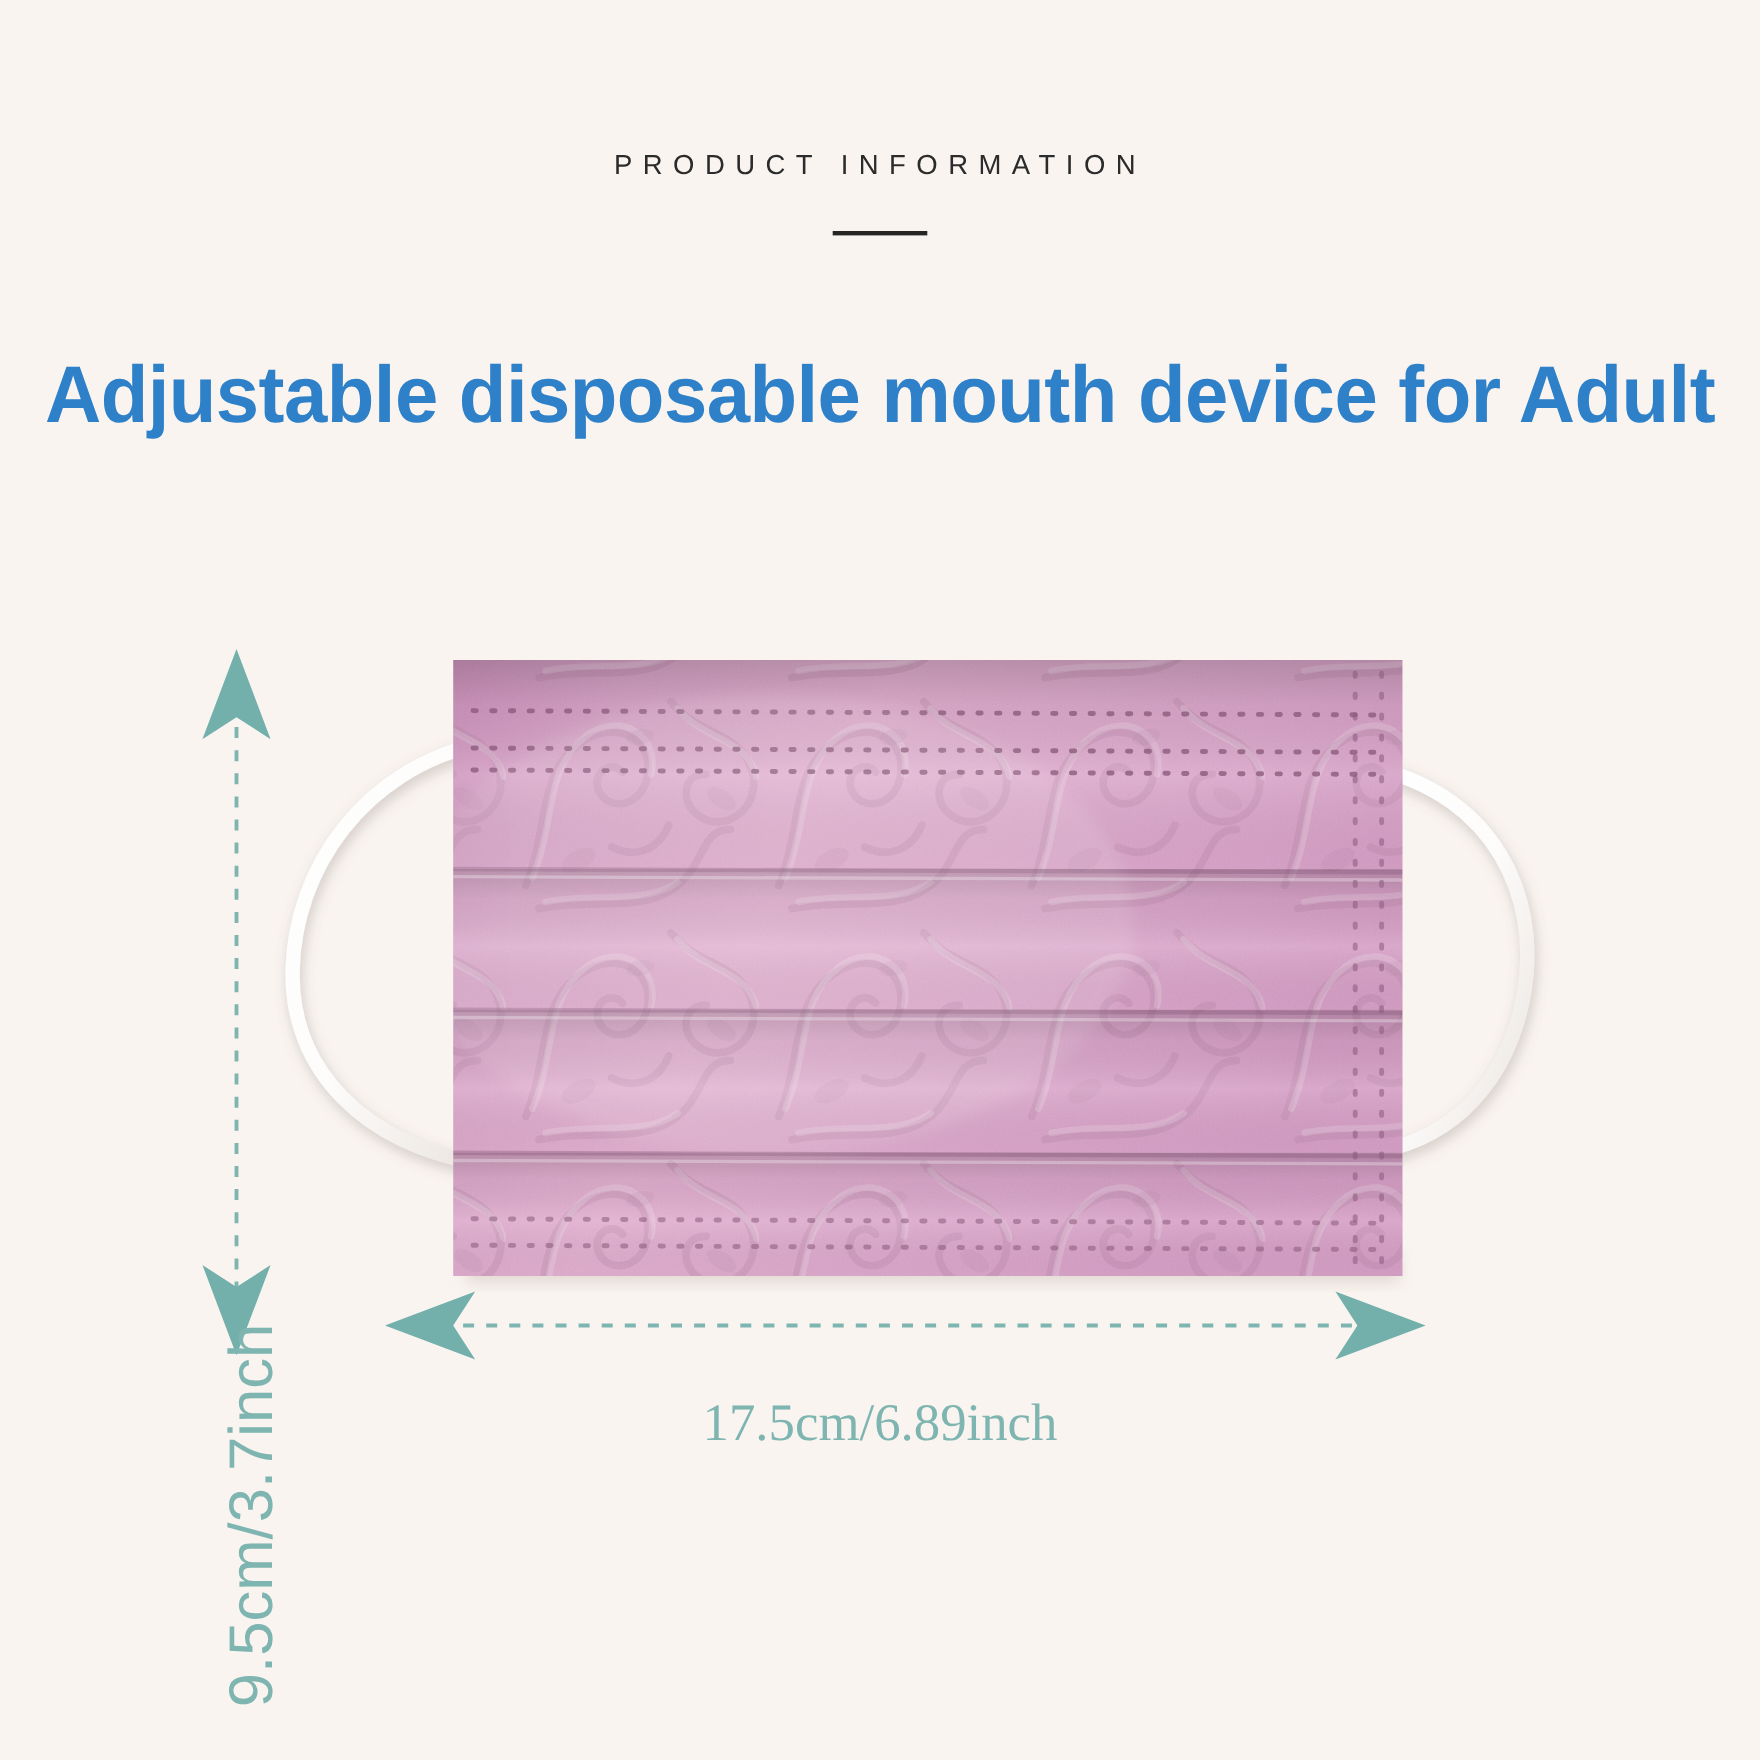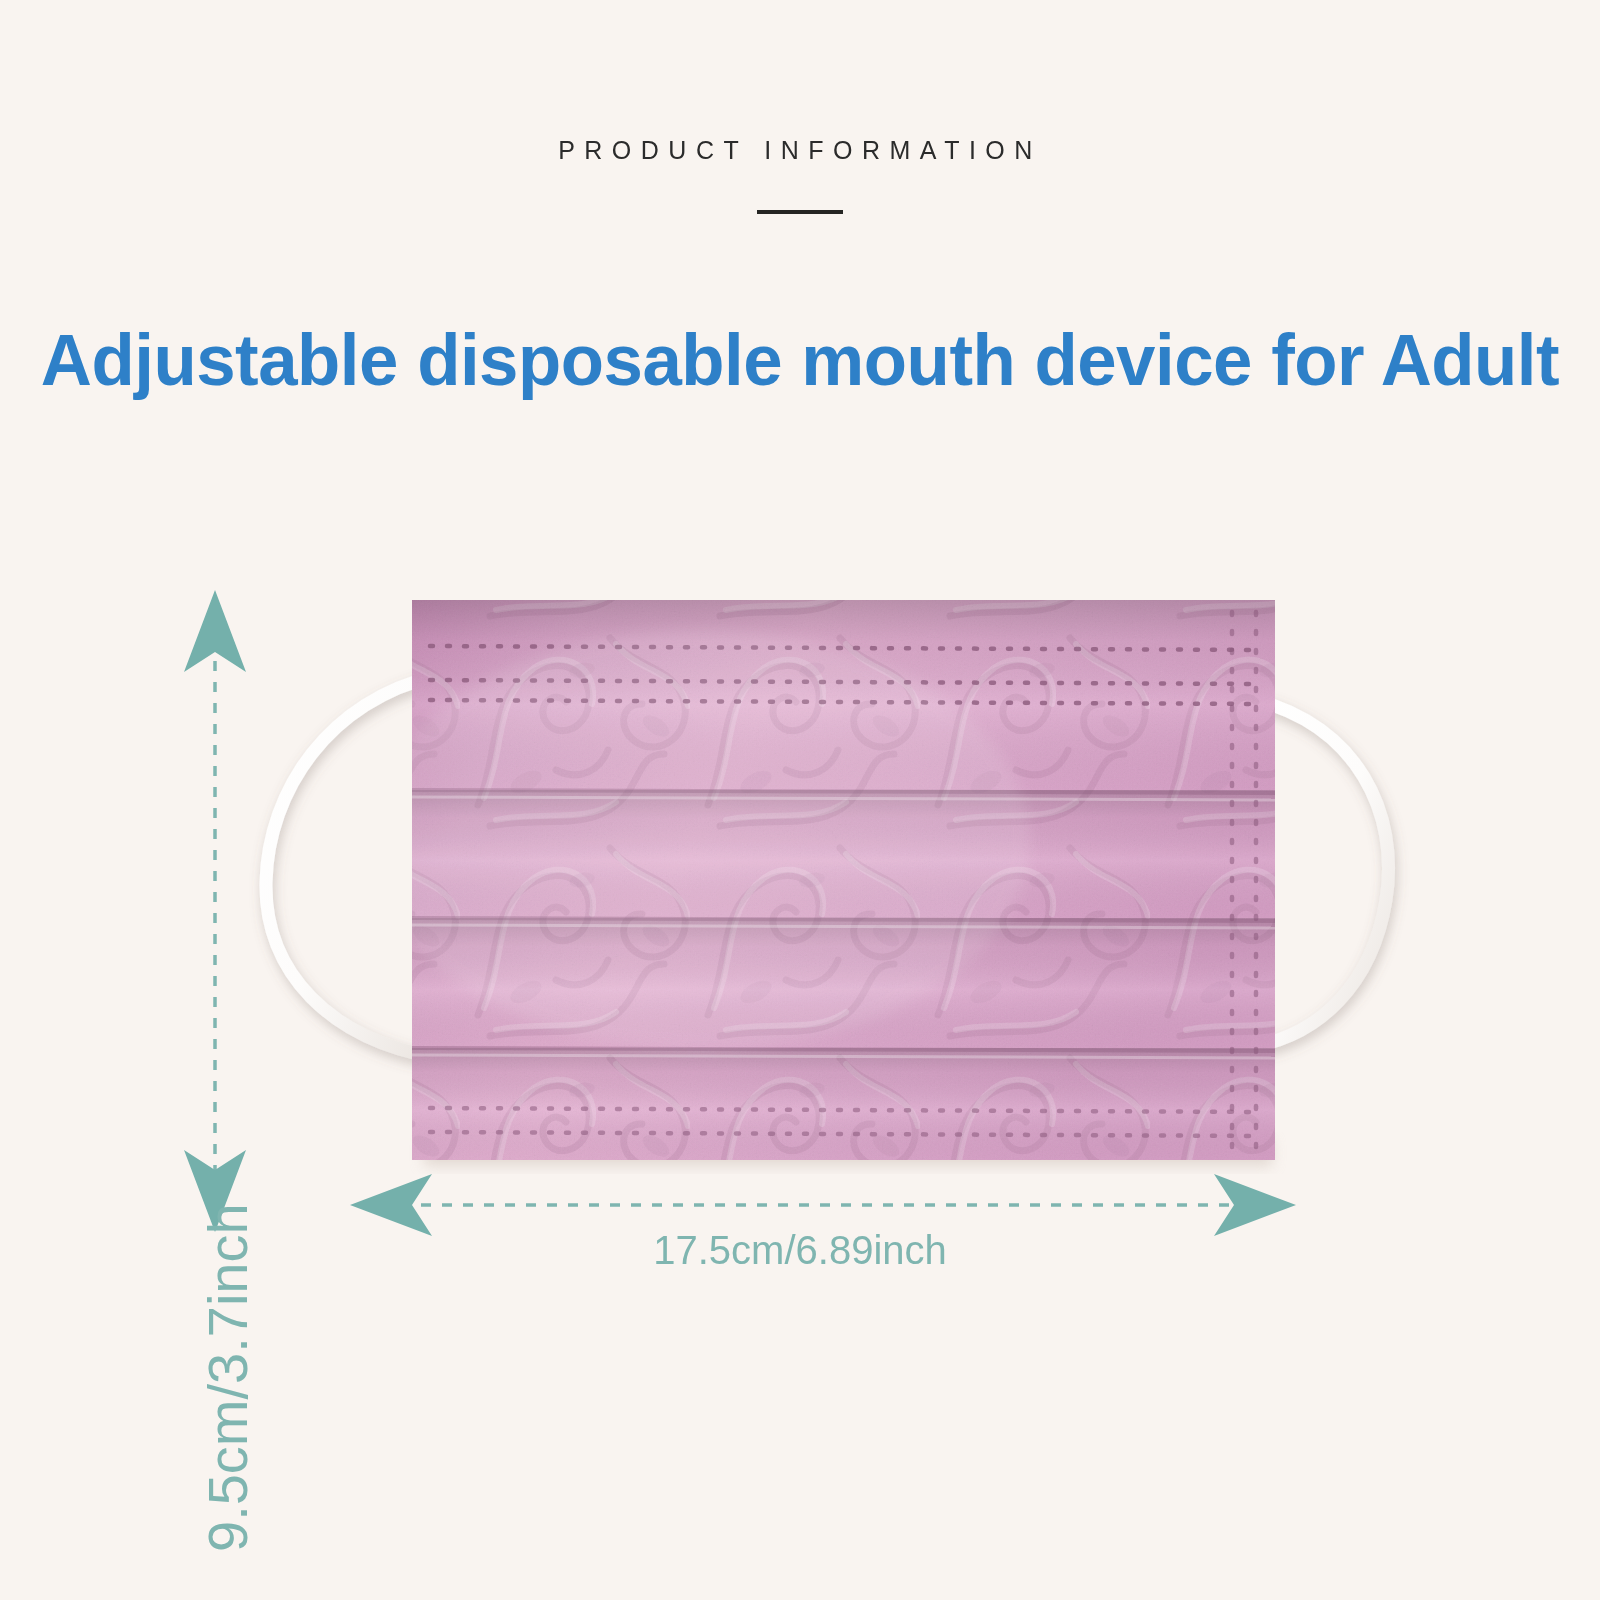--- a/index.html
+++ b/index.html
@@ -56,23 +56,24 @@
   .dim-v{
     left:118px;top:660px;
     font-size:56px;
     transform:rotate(-90deg);
     transform-origin:left top;
     transform:rotate(-90deg) translate(-452px,0);
     transform-origin:0 0;
     left:195px;top:1100px;
   }
   .dim-h{
-    left:50%;top:1228px;
+    left:50%;top:1266px;
     transform:translateX(-50%);
-    font-size:40px;
+    font-size:48px;
+    font-family:Liberation Serif, serif;
   }
 </style>
 </head>
 <body>
 
 <div class="stage">
 
   <div class="eyebrow">PRODUCT INFORMATION</div>
 
   <div class="rule"></div>

